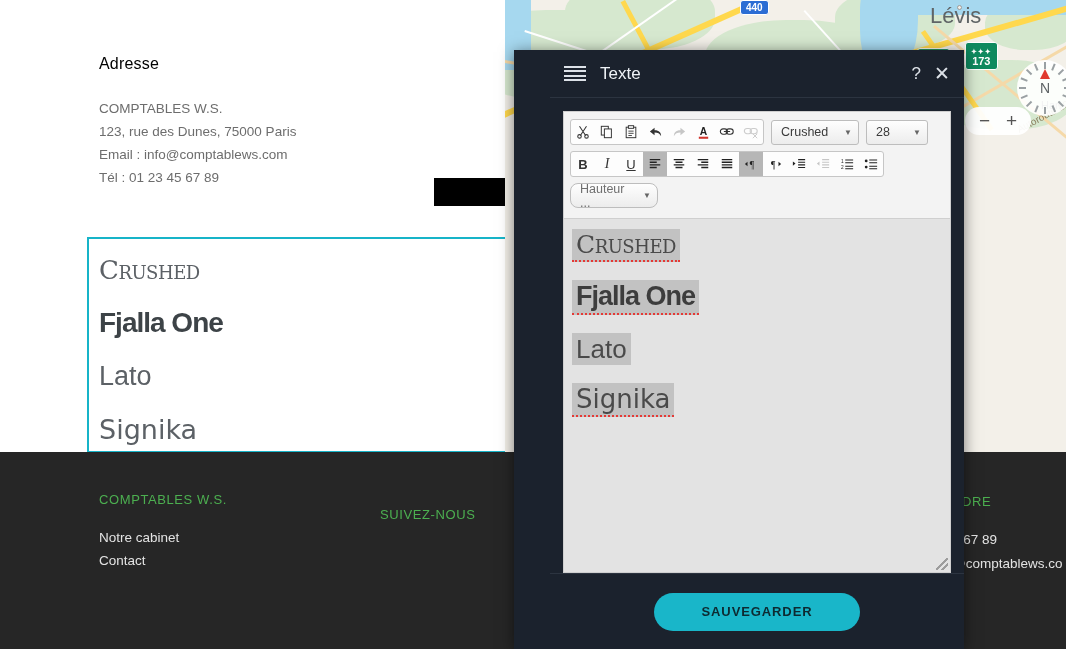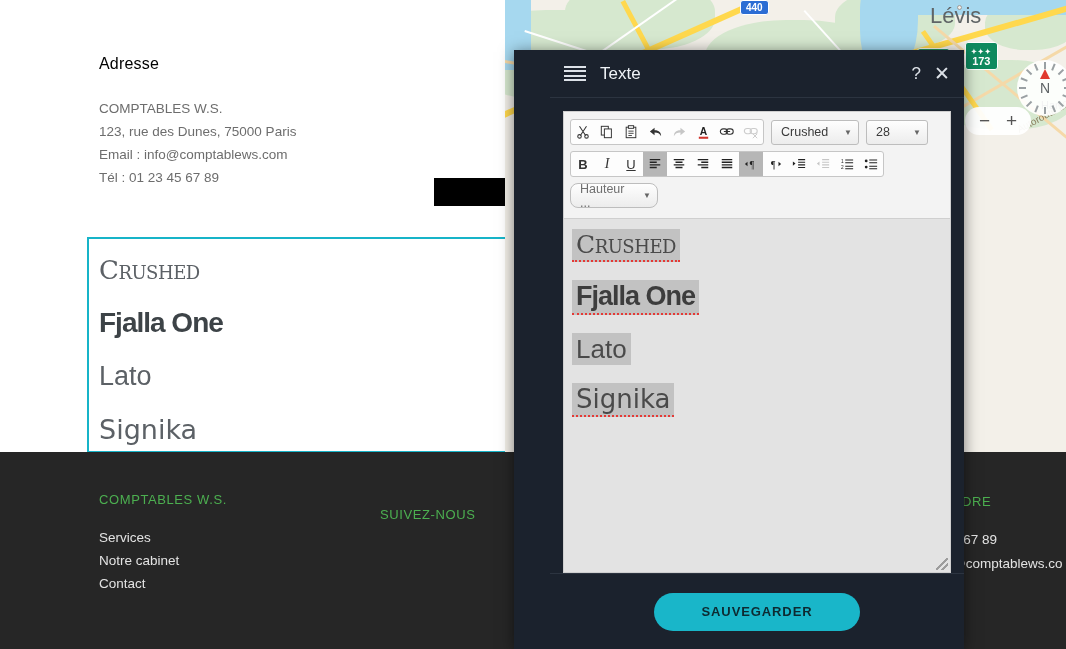--- a/index.html
+++ b/index.html
@@ -149,21 +149,20 @@
     <div class="fb-line fb-1">Crushed</div>
     <div class="fb-line fb-2">Fjalla One</div>
     <div class="fb-line fb-3">Lato</div>
     <div class="fb-line fb-4">Signika</div>
   </div>
 
   <div class="footer">
     <div class="foot-col" style="left:99px; top:40px;">
       <div class="foot-h">COMPTABLES W.S.</div>
       <div style="margin-top:19px;">
-        <div class="foot-link">Services</div>
         <div class="foot-link">Notre cabinet</div>
         <div class="foot-link">Contact</div>
       </div>
     </div>
     <div class="foot-col" style="left:380px; top:39px;margin-top:16px;">
       <div class="foot-h">SUIVEZ-NOUS</div>
     </div>
     <div class="foot-col" style="left:952px; top:42px;">
       <div class="foot-h">NDRE</div>
       <div style="margin-top:19px;">

